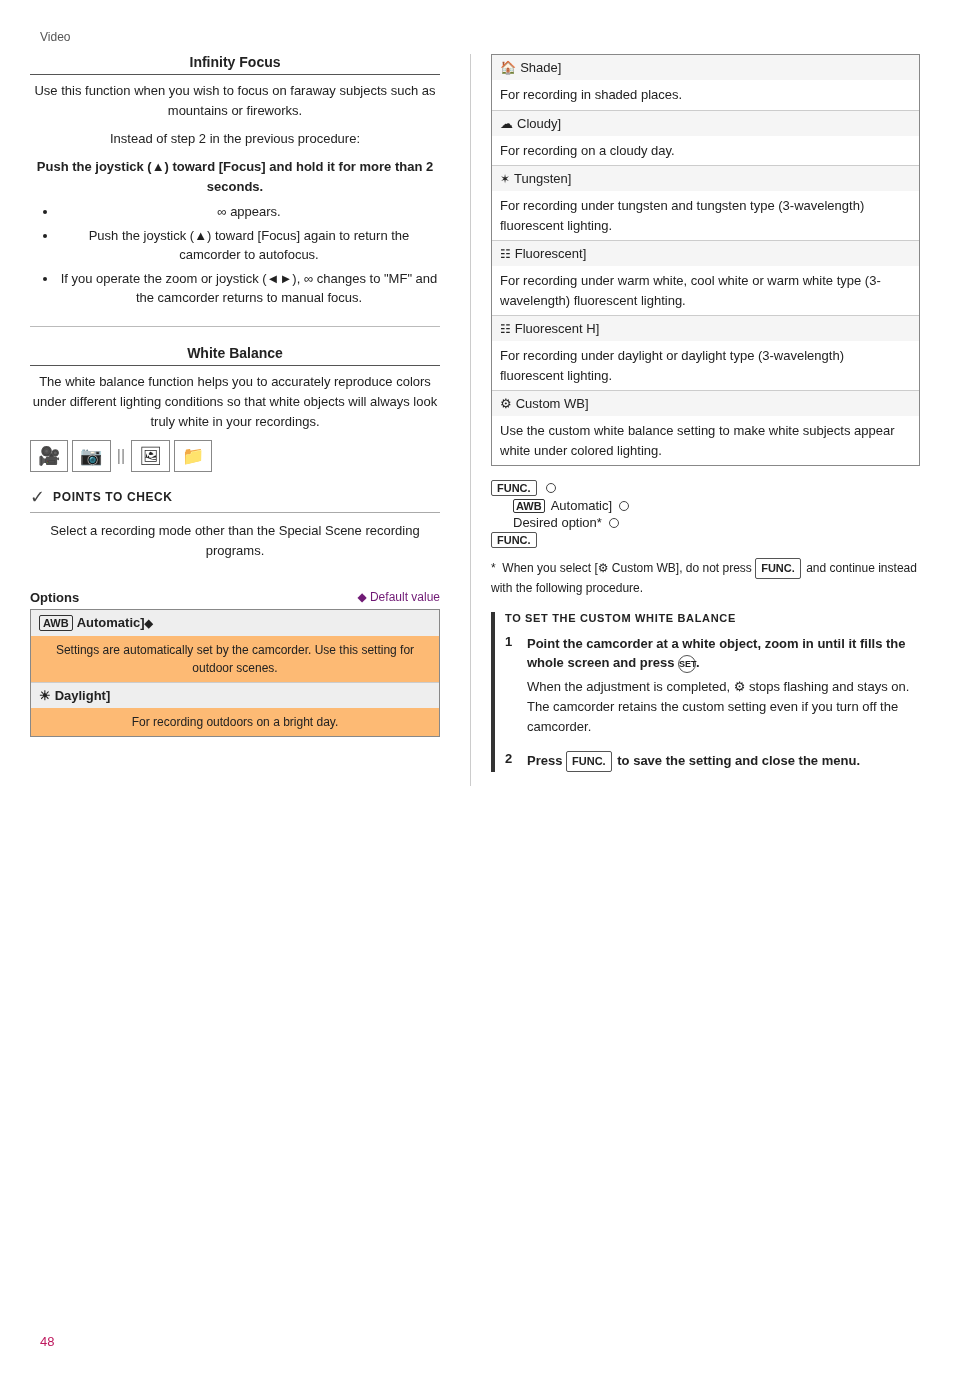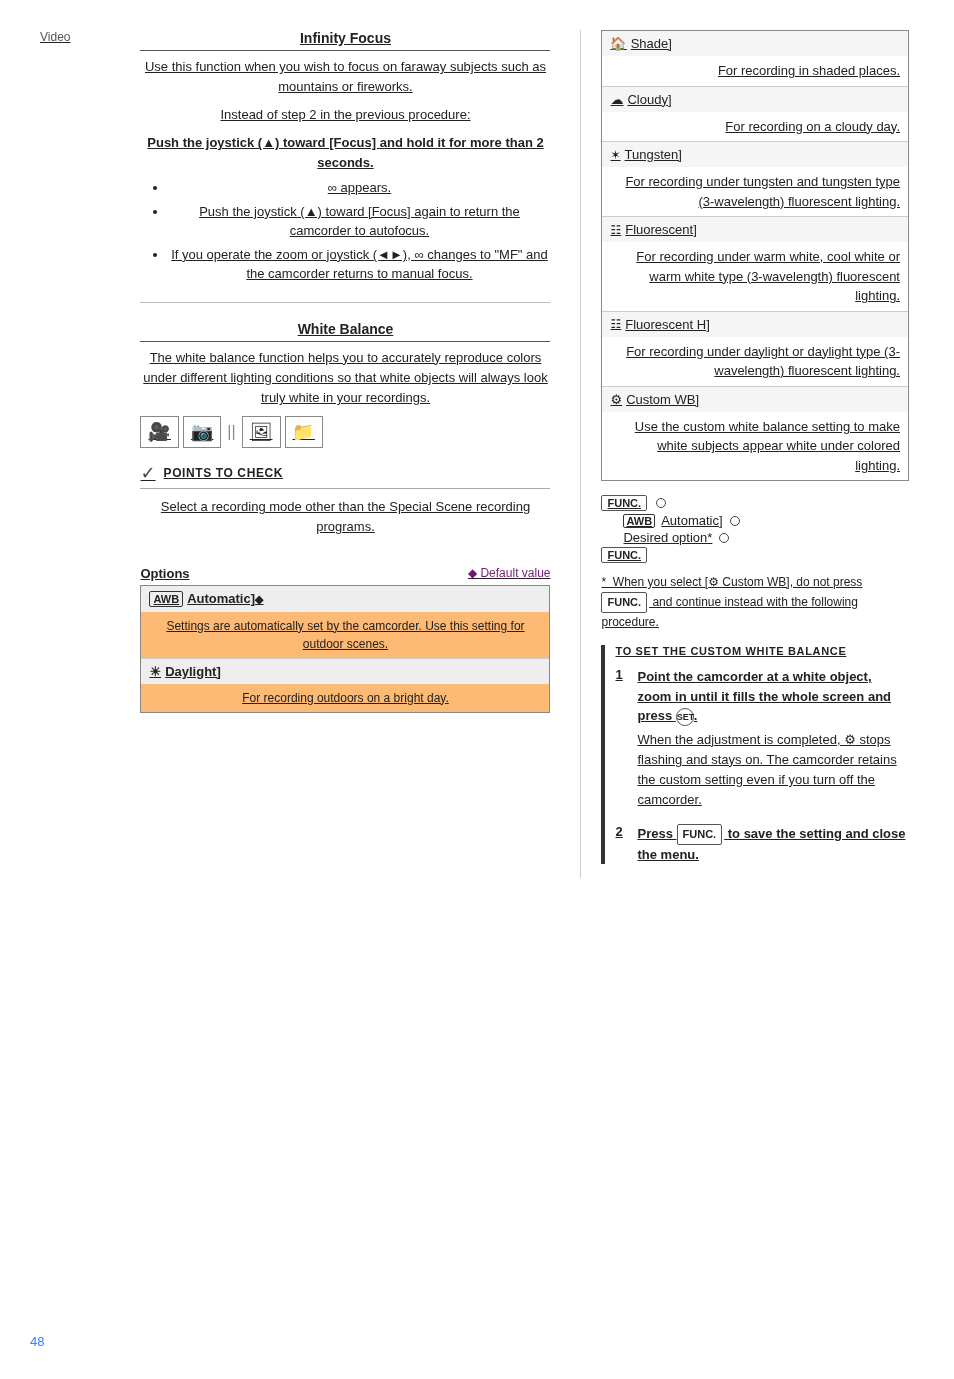--- a/index.html
+++ b/index.html
@@ -7,23 +7,22 @@
       background: #fff;
       font-family: Arial, Helvetica, sans-serif;
       font-size: 13px;
       color: #222;
       width: 954px;
       min-height: 1379px;
       position: relative;
     }
     .page {
       display: flex;
-      flex-direction: row;
-      padding: 30px 15px 30px 0;
-      text-decoration: underline;
+      flex-direction: column;
+      padding: 30px 4px 30px 0;
     }
     .header-label {
       font-size: 12px;
       color: #555;
       padding: 0 40px 10px 40px;
     }
     .content-area {
       display: flex;
       flex-direction: row;
       padding: 0 30px;
@@ -164,23 +163,23 @@
       font-size: 12px;
       line-height: 1.5;
       background: #fdba74;
     }
     .diamond-sup {
       font-size: 11px;
     }
     .page-num {
       position: absolute;
       bottom: 30px;
-      left: 30px;
-      font-size: 13px;
-      color: #3b82f6;
+      left: 40px;
+      font-size: 13px;
+      color: #be185d;
     }
 
     
     .wb-table {
       border: 1.5px solid #888;
       margin-bottom: 14px;
     }
     .wb-table-row {
       border-bottom: 1px solid #ccc;
     }
@@ -194,21 +193,20 @@
       display: flex;
       align-items: center;
       gap: 4px;
       background: #f5f5f5;
     }
     .wb-table-desc {
       padding: 5px 8px;
       font-size: 13px;
       line-height: 1.5;
       background: #fff;
-      text-align: right;
     }
     .func-block {
       font-size: 13px;
       margin-bottom: 10px;
     }
     .func-btn {
       display: inline-block;
       border: 1.5px solid #555;
       padding: 1px 5px;
       font-size: 11px;

